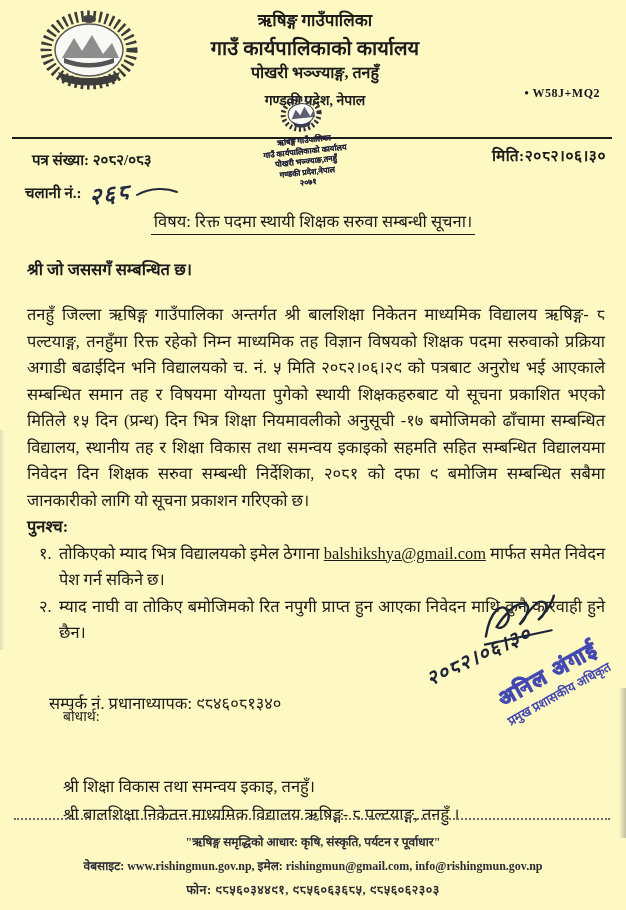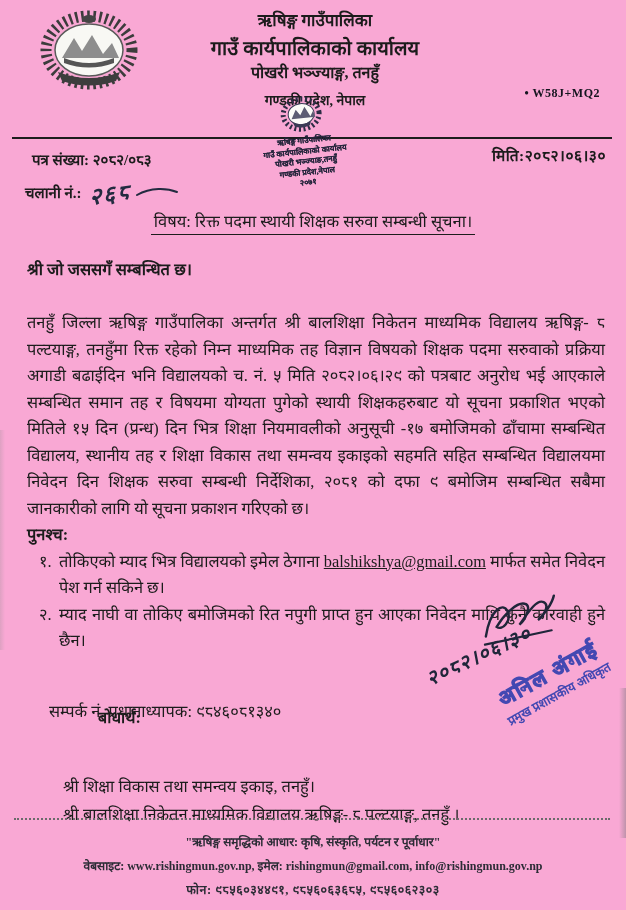--- a/index.html
+++ b/index.html
@@ -1,18 +1,18 @@
 <!DOCTYPE html>
 <html lang="ne"><head>
 <meta charset="utf-8">
 <style>
   html,body{margin:0;padding:0;background:#e8e8e4;}
   .page{
     position:relative;width:626px;height:910px;margin:0 auto;
-    background:#f9a8d4;overflow:hidden;
+    background:#fef9c3;overflow:hidden;
     font-family:"Liberation Serif","DejaVu Serif",serif;
     color:#1c1c1c;
   }
   
   .logo{position:absolute;left:34px;top:10px;width:112px;height:88px;}
   .hblock{position:absolute;left:140px;top:8px;width:350px;text-align:center;}
   .h1{font-size:17px;font-weight:bold;}
   .h2{font-size:20px;font-weight:bold;margin-top:3px;}
   .h3{font-size:16px;font-weight:bold;margin-top:0;}
   .h4{font-size:14px;font-weight:bold;margin-top:7px;}
@@ -34,21 +34,21 @@
     font-size:23px;font-weight:bold;font-style:italic;
     color:#232b40;letter-spacing:2px;vertical-align:-4px;margin-left:4px;
   }
   .refR{position:absolute;right:20px;top:144px;font-size:15.5px;font-weight:bold;letter-spacing:.5px;}
   
   .subject{position:absolute;left:0;right:0;top:209px;text-align:center;font-size:16.5px;font-weight:normal;}
   .subject span{border-bottom:1.7px solid #1d1d1d;padding:0 3px 3px;}
   
   .salutation{position:absolute;left:27px;top:257px;font-size:16.5px;font-weight:bold;}
   .flow{position:absolute;left:27px;top:302px;width:578px;font-size:16.4px;line-height:26.5px;}
-  .para{text-align:justify;margin-top:8px;}
+  .para{text-align:justify;}
   .ps-head{font-weight:bold;}
   .ps-item{display:flex;margin-left:12px;}
   .ps-num{width:20px;flex:none;}
   .ps-txt{flex:1;text-align:justify;}
   .email{font-family:"Liberation Serif",serif;text-decoration:underline;}
   .contact{margin-left:22px;margin-top:44px;}
   
   .sig{position:absolute;left:474px;top:596px;transform:rotate(-8deg);z-index:2;}
   .sig-date{
     position:absolute;left:420px;top:634px;width:150px;z-index:2;
@@ -58,21 +58,21 @@
   .stamp-blue{
     position:absolute;left:452px;top:658px;width:200px;z-index:1;
     transform:rotate(-29deg);text-align:center;
   }
   .stamp-blue .nm{
     font-size:21px;font-weight:bold;letter-spacing:2px;white-space:nowrap;
     color:rgba(66,72,180,.28);-webkit-text-stroke:1.1px #4348b2;
   }
   .stamp-blue .tt{font-size:12.5px;font-weight:bold;color:#4348b2;margin-top:1px;white-space:nowrap;}
   
-  .cc-head{position:absolute;left:63px;top:706px;font-size:16px;font-weight:bold;margin-left:35px;}
+  .cc-head{position:absolute;left:63px;top:706px;font-size:14px;font-weight:normal;}
   .cc-list{position:absolute;left:63px;top:773px;font-size:16.4px;line-height:27.5px;}
   
   .dotline{position:absolute;left:14px;right:16px;top:818px;border-top:2px dotted #6b6b6b;}
   .footer{position:absolute;left:0;right:0;top:833px;text-align:center;color:#2c2c36;}
   .f-motto{font-size:12px;font-weight:bold;}
   .f-line{font-size:12px;font-weight:bold;margin-top:7px;}
   .f-phone{font-size:12.5px;font-weight:bold;margin-top:7px;letter-spacing:.5px;}
   
   .smudge-r{position:absolute;right:0;top:688px;width:7px;height:150px;
     background:linear-gradient(to left,rgba(120,120,120,.45),rgba(120,120,120,0));}

